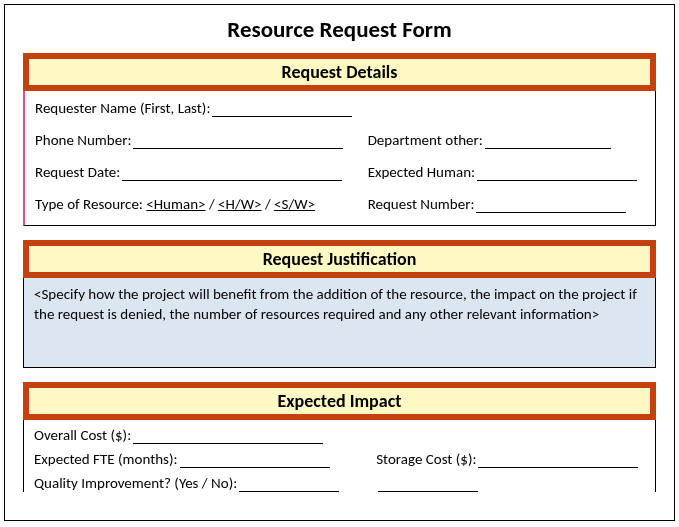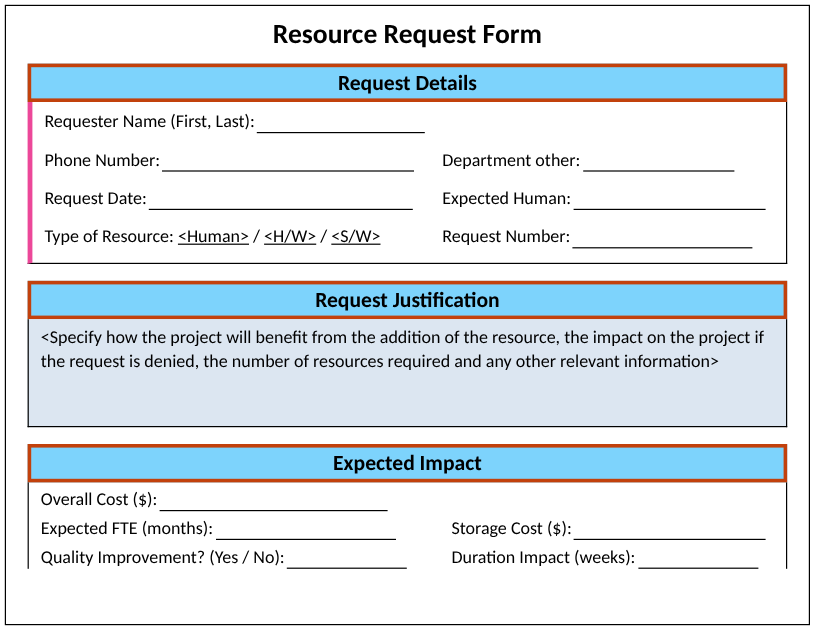--- a/index.html
+++ b/index.html
@@ -18,29 +18,29 @@
     padding: 10px 18px 14px 18px;
     height: 517px;
   }
   .title {
     text-align: center;
     font-size: 23px;
     font-weight: bold;
     margin: 0 0 10px 0;
   }
   .section-header {
-    background: #7dd3fc;
-    border: 3px solid #c2410c;
+    background: #fef9c3;
+    border: 6px solid #c2410c;
     font-weight: bold;
     font-size: 18px;
     text-align: center;
     padding: 2px 0;
   }
   .details-body {
-    border-left: 4px solid #ec4899;
+    border-left: 2px solid #ec4899;
     border-right: 1px solid #000;
     border-bottom: 1px solid #000;
     padding: 8px 26px 8px 10px;
   }
   .row {
     display: flex;
     margin-bottom: 14px;
     font-size: 15px;
   }
   .row:last-child { margin-bottom: 4px; }
@@ -148,19 +148,18 @@
         <span class="label">Storage Cost ($):</span>
         <span class="blank" style="width:160px"></span>
       </div>
     </div>
     <div class="row">
       <div class="col-left">
         <span class="label">Quality Improvement? (Yes / No):</span>
         <span class="blank" style="width:100px"></span>
       </div>
       <div class="col-right">
-        <span class="label">Duration Impact (weeks):</span>
         <span class="blank" style="width:100px"></span>
       </div>
     </div>
   </div>
 
 </div>
 
 </body></html>

